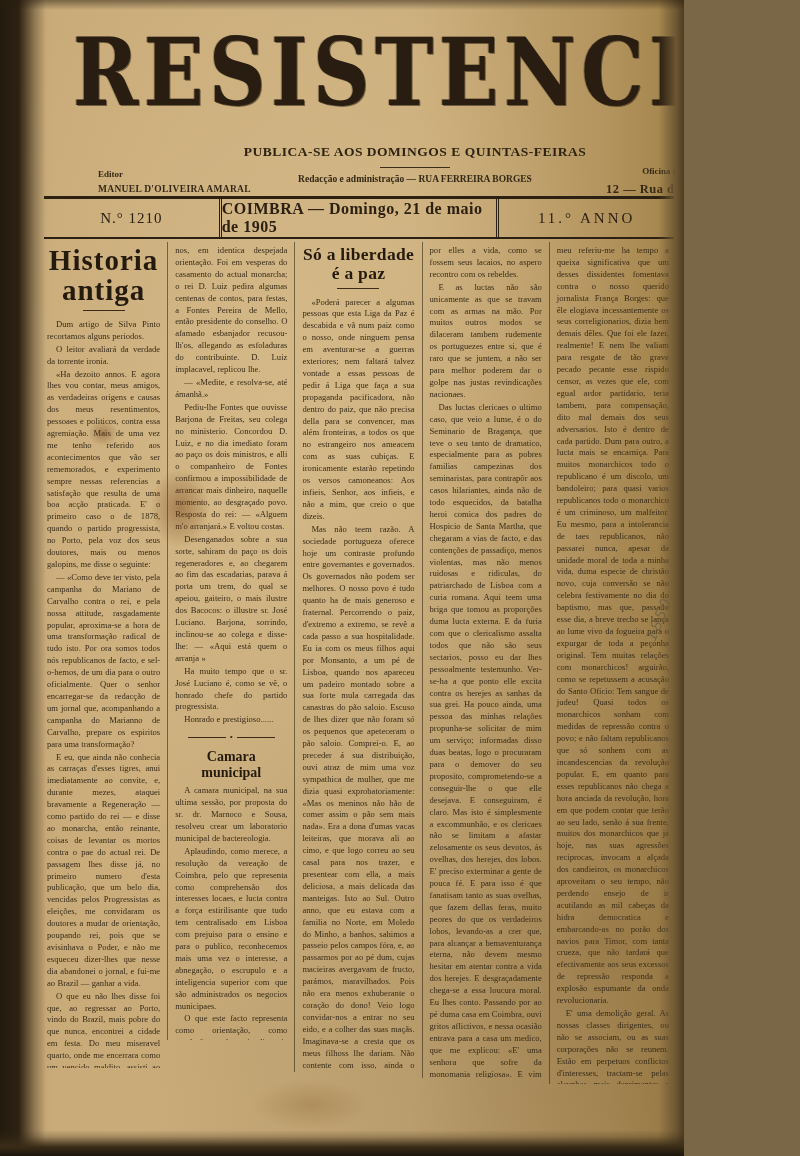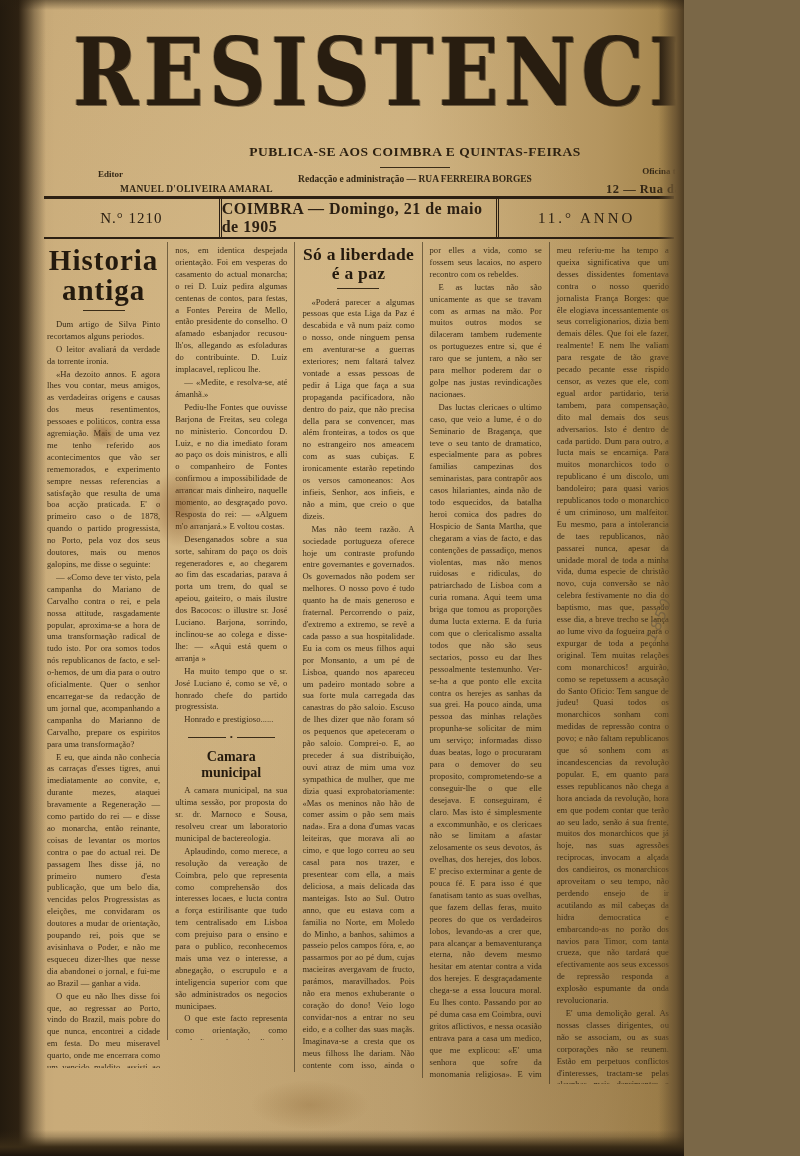--- a/index.html
+++ b/index.html
@@ -34,21 +34,21 @@
   .mast-title{font-family:"DejaVu Serif",serif;font-weight:bold;font-size:79px;line-height:1;
     letter-spacing:5px;color:#281d10;transform:scaleY(1.18);transform-origin:top center;
     text-shadow:1px 1px 0 rgba(40,29,16,.55), -1px 0 0 rgba(40,29,16,.3);}
   .mast-sub{position:absolute;left:0;top:118px;width:100%;}
   .mast-schedule{font-size:13.5px;letter-spacing:.5px;color:#2e2212;font-weight:bold;
     font-family:"Liberation Serif",serif;font-variant:small-caps;}
   .mast-rule{width:70px;border-top:1px solid #3a2c18;margin:7px auto 6px auto;}
   .mast-address{font-size:9.5px;font-weight:bold;color:#332715;}
   .mast-editor{position:absolute;left:48px;top:142px;text-align:left;line-height:1.5;}
   .mast-editor .lbl{font-size:9px;font-weight:bold;}
-  .mast-editor .val{font-size:9.5px;font-weight:bold;letter-spacing:.3px;margin-left:22px;}
+  .mast-editor .val{font-size:9.5px;font-weight:bold;letter-spacing:.3px;}
   .mast-office{position:absolute;right:22px;top:138px;text-align:center;line-height:1.7;}
   .mast-office .lbl{font-size:9px;font-weight:bold;}
   .mast-office .val{font-size:12.5px;font-weight:bold;letter-spacing:.5px;}
 
   
   .dateline{position:absolute;left:44px;top:196px;right:10px;height:38px;display:flex;align-items:stretch;
     border-top:3px solid #2c2013;border-bottom:2px solid #2c2013;}
   .dl-cell{display:flex;align-items:center;justify-content:center;color:#2c2013;}
   .dl-issue{width:28%;font-size:15px;letter-spacing:1px;}
   .dl-center{width:44%;font-size:16px;font-weight:bold;letter-spacing:.5px;
@@ -79,21 +79,21 @@
     letter-spacing:2px;}
 </style>
 </head>
 <body>
 
 <div class="page">
 
   <div class="masthead">
     <div class="mast-title">RESISTENCIA</div>
     <div class="mast-sub">
-      <div class="mast-schedule">PUBLICA-SE AOS COIMBRA E QUINTAS-FEIRAS</div>
+      <div class="mast-schedule">PUBLICA-SE AOS DOMINGOS E QUINTAS-FEIRAS</div>
       <div class="mast-rule"></div>
       <div class="mast-address">Redacção e administração — RUA FERREIRA BORGES</div>
     </div>
     <div class="mast-editor">
       <div class="lbl">Editor</div>
       <div class="val">MANUEL D'OLIVEIRA AMARAL</div>
     </div>
     <div class="mast-office">
       <div class="lbl">Oficina tipographica</div>
       <div class="val">12 — Rua da Moeda — 18</div>

